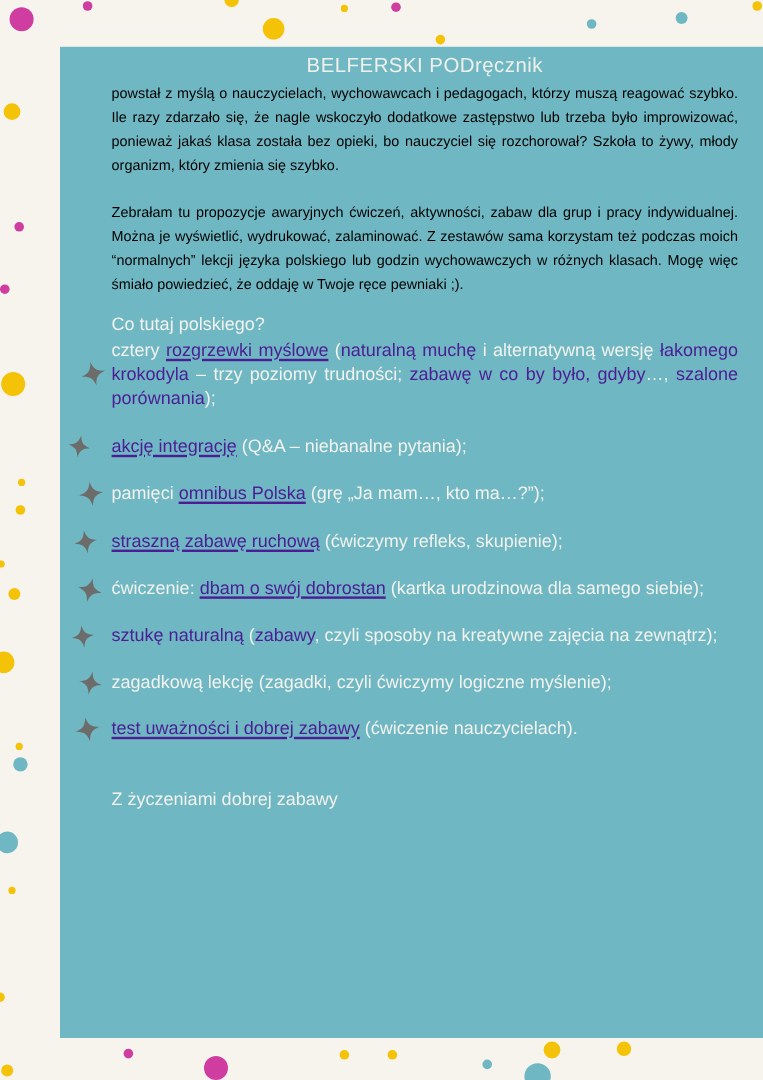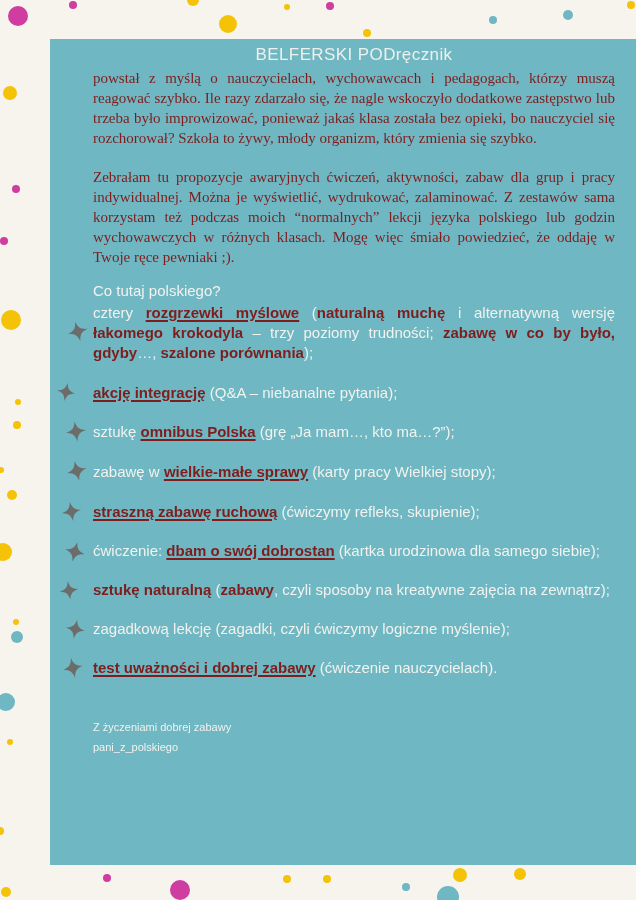--- a/index.html
+++ b/index.html
@@ -13,34 +13,34 @@
   .card{
     position:absolute;left:6px;top:39px;width:598px;height:826px;
     background:#6fb7c2;z-index:1;box-sizing:border-box;
     padding:0 33px 0 43px;color:#f2f2ee;overflow:hidden;margin-left:44px;
   }
   h1.title{
     font-size:17px;font-weight:400;line-height:20px;margin:6px 0 0;
     text-align:center;letter-spacing:.4px;color:#eff0eb;
   }
   p.para{
-    font-size:15px;line-height:20px;margin:3px 0 0;
-    text-align:justify;color:#7f1d1d;font-family:Liberation Serif, serif;
+    font-size:12px;line-height:20px;margin:3px 0 0;
+    text-align:justify;color:#000000;
   }
   p.para.second{margin-top:19px;}
   p.question{font-size:15px;line-height:20px;margin:14px 0 2px;color:#f2f2ee;}
   #list{margin:0;}
   .item{display:flex;align-items:center;margin-bottom:18px;}
   .item:first-child{margin-bottom:20px;}
   .star-box{flex:0 0 43px;margin-left:-43px;display:flex;justify-content:center;}
   .item-text{flex:1;font-size:15px;line-height:20px;text-align:justify;}
-  .item-text b{font-weight:700;color:#7f1d1d;}
+  .item-text b{font-weight:400;color:#4c1d95;}
   .item-text .u{text-decoration:underline;text-decoration-thickness:1.5px;text-underline-offset:2px;}
   .star-icon{display:block;}
-  p.closing{font-size:11px;line-height:20px;margin:0;color:#f2f2ee;}
+  p.closing{font-size:15px;line-height:20px;margin:0;color:#f2f2ee;}
   p.closing.first{margin-top:38px;}
 </style>
 </head>
 <body>
 
 <div id="dots-layer">
     <div class="dot" style="left: 8px; top: 6px; height: 20px; width: 20px; background: rgb(206, 61, 159);"></div>
     <div class="dot" style="left: 69px; top: 1px; height: 8px; width: 8px; background: rgb(206, 61, 159);"></div>
     <div class="dot" style="left: 187px; top: -6px; height: 12px; width: 12px; background: rgb(244, 194, 6);"></div>
     <div class="dot" style="left: 219px; top: 15px; height: 18px; width: 18px; background: rgb(244, 194, 6);"></div>
@@ -105,29 +105,21 @@
           </svg>
         </div>
         <div class="item-text"><b class="u">akcję integrację</b><span> (Q&amp;A – niebanalne pytania);</span></div>
       </div>
       <div class="item">
         <div class="star-box">
           <svg viewBox="0 0 24 24" width="22" height="22" class="star-icon" style="transform: rotate(-8deg) translateX(4px);">
             <path d="M12 1 C13.6 8.4 15.6 10.4 23 12 C15.6 13.6 13.6 15.6 12 23 C10.4 15.6 8.4 13.6 1 12 C8.4 10.4 10.4 8.4 12 1 Z" fill="#6c6c6a"></path>
           </svg>
         </div>
-        <div class="item-text"><span>sztukę </span><b class="u">omnibus Polska</b><span> (grę „Ja mam…, kto ma…?”);</span></div>
-      </div>
-      <div class="item">
-        <div class="star-box">
-          <svg viewBox="0 0 24 24" width="22" height="22" class="star-icon" style="transform: rotate(-14deg) translateX(5px);">
-            <path d="M12 1 C13.6 8.4 15.6 10.4 23 12 C15.6 13.6 13.6 15.6 12 23 C10.4 15.6 8.4 13.6 1 12 C8.4 10.4 10.4 8.4 12 1 Z" fill="#6c6c6a"></path>
-          </svg>
-        </div>
-        <div class="item-text"><span>zabawę w </span><b class="u">wielkie-małe sprawy</b><span> (karty pracy Wielkiej stopy);</span></div>
+        <div class="item-text"><span>pamięci </span><b class="u">omnibus Polska</b><span> (grę „Ja mam…, kto ma…?”);</span></div>
       </div>
       <div class="item">
         <div class="star-box">
           <svg viewBox="0 0 24 24" width="21" height="21" class="star-icon" style="transform: rotate(-10deg) translateX(0px);">
             <path d="M12 1 C13.6 8.4 15.6 10.4 23 12 C15.6 13.6 13.6 15.6 12 23 C10.4 15.6 8.4 13.6 1 12 C8.4 10.4 10.4 8.4 12 1 Z" fill="#6c6c6a"></path>
           </svg>
         </div>
         <div class="item-text"><b class="u">straszną zabawę ruchową</b><span> (ćwiczymy refleks, skupienie);</span></div>
       </div>
       <div class="item">
@@ -157,14 +149,13 @@
       <div class="item">
         <div class="star-box">
           <svg viewBox="0 0 24 24" width="22" height="22" class="star-icon" style="transform: rotate(-12deg) translateX(1px);">
             <path d="M12 1 C13.6 8.4 15.6 10.4 23 12 C15.6 13.6 13.6 15.6 12 23 C10.4 15.6 8.4 13.6 1 12 C8.4 10.4 10.4 8.4 12 1 Z" fill="#6c6c6a"></path>
           </svg>
         </div>
         <div class="item-text"><b class="u">test uważności i dobrej zabawy</b><span> (ćwiczenie nauczycielach).</span></div>
       </div>
     </div>
   <p class="closing first">Z życzeniami dobrej zabawy</p>
-  <p class="closing">pani_z_polskiego</p>
 </div>
 
 </body></html>

